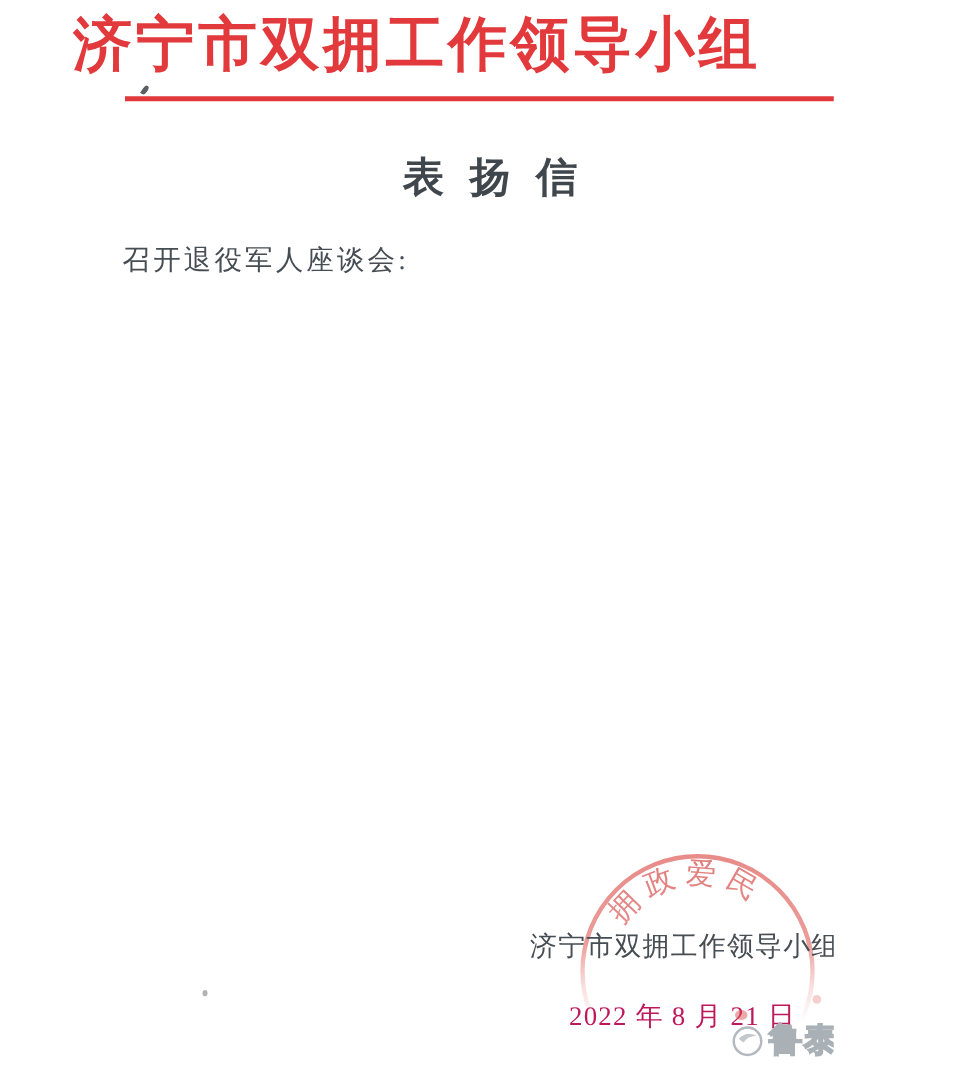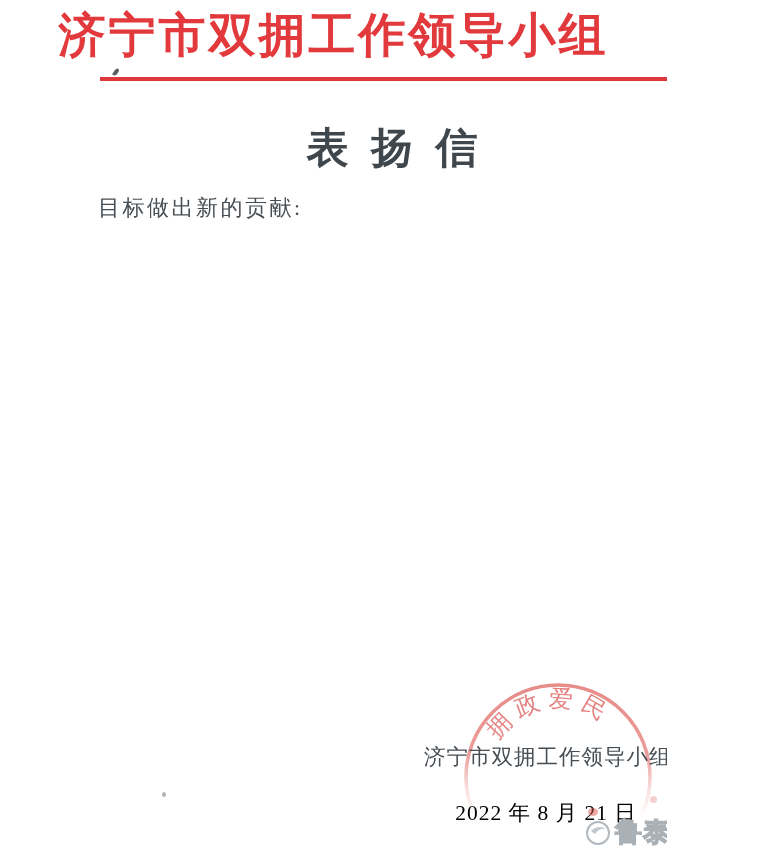--- a/index.html
+++ b/index.html
@@ -11,37 +11,37 @@
     position:absolute;top:4px;left:30px;right:30px;margin:0;text-align:center;
     font-size:47px;font-weight:bold;color:#e23a3c;letter-spacing:3px;white-space:nowrap;
   }
   .rule{position:absolute;top:77px;left:100px;width:604px;height:4px;background:#e1383b;}
   .ink-mark{
     position:absolute;top:68px;left:114px;width:4px;height:8px;background:#5a5f63;
     border-radius:50% 50% 50% 0;transform:rotate(35deg);
   }
   .letter-title{
     position:absolute;top:120px;left:98px;width:594px;margin:0;text-align:center;
-    font-size:42px;font-weight:bold;color:#3f464c;letter-spacing:6px;
+    font-size:33px;font-weight:bold;color:#3f464c;letter-spacing:6px;
   }
   .bodytext{
     position:absolute;top:188px;left:98px;width:594px;
     font-size:22px;line-height:40px;color:#464d53;letter-spacing:2.5px;
     text-align:justify;text-justify:inter-ideograph;
   }
   .bodytext p{margin:0;}
   .para{text-indent:2em;}
   .stamp{position:absolute;left:448px;top:669px;width:220px;height:200px;}
   .signature{
     position:absolute;top:742px;left:424px;width:244px;margin:0;text-align:center;
     font-size:21.5px;letter-spacing:1px;color:#464d53;white-space:nowrap;
   }
   .date{
     position:absolute;top:798px;left:424px;width:244px;margin:0;text-align:center;
-    font-size:21.5px;letter-spacing:1px;color:#000000;white-space:nowrap;
+    font-size:21.5px;letter-spacing:1px;color:#be185d;white-space:nowrap;
   }
   .watermark{position:absolute;top:814px;left:582px;display:flex;align-items:center;gap:1px;}
   .wm-text{
     font-size:27px;font-weight:bold;letter-spacing:1px;white-space:nowrap;
     color:#fafbfc;-webkit-text-stroke:1.2px #a9b0b6;
     font-family:"Liberation Sans","DejaVu Sans",sans-serif;
   }
   .red-speck{position:absolute;border-radius:50%;background:rgba(219,84,80,.5);}
   .red-speck.s1{left:588px;top:808px;width:10px;height:8px;}
   .red-speck.s2{left:650px;top:796px;width:7px;height:7px;background:rgba(219,84,80,.28);}
@@ -52,21 +52,21 @@
 
 <div class="page">
 
   <h1 class="org-name">济宁市双拥工作领导小组</h1>
   <div class="rule"></div>
   <span class="ink-mark"></span>
 
   <h2 class="letter-title">表 扬 信</h2>
 
   <div class="bodytext">
-    <p class="salutation">目标做出新的贡献:</p>
+    <p class="salutation">召开退役军人座谈会:</p>
   </div>
 
   <svg class="stamp" viewBox="0 0 220 200" aria-hidden="true">
     <defs>
       <linearGradient id="stampFade" x1="0" y1="0" x2="0" y2="1">
         <stop offset="0" stop-color="#ffffff" stop-opacity="0.9"></stop>
         <stop offset="0.42" stop-color="#ffffff" stop-opacity="0.75"></stop>
         <stop offset="0.6" stop-color="#ffffff" stop-opacity="0.25"></stop>
         <stop offset="0.74" stop-color="#ffffff" stop-opacity="0"></stop>
       </linearGradient>

